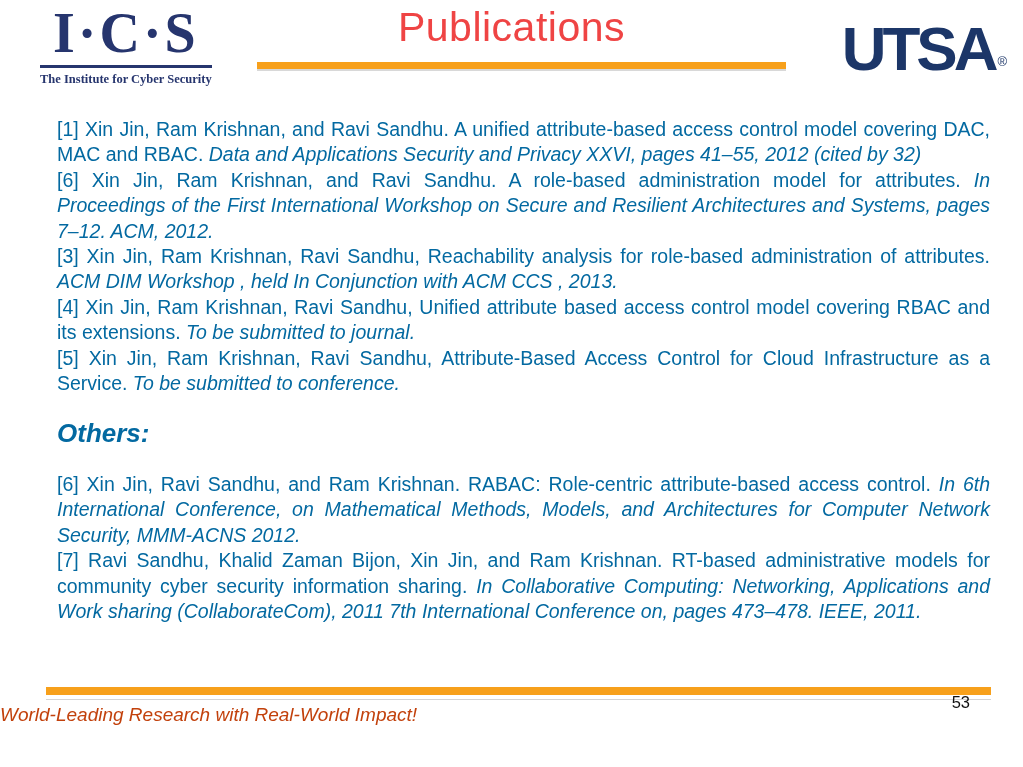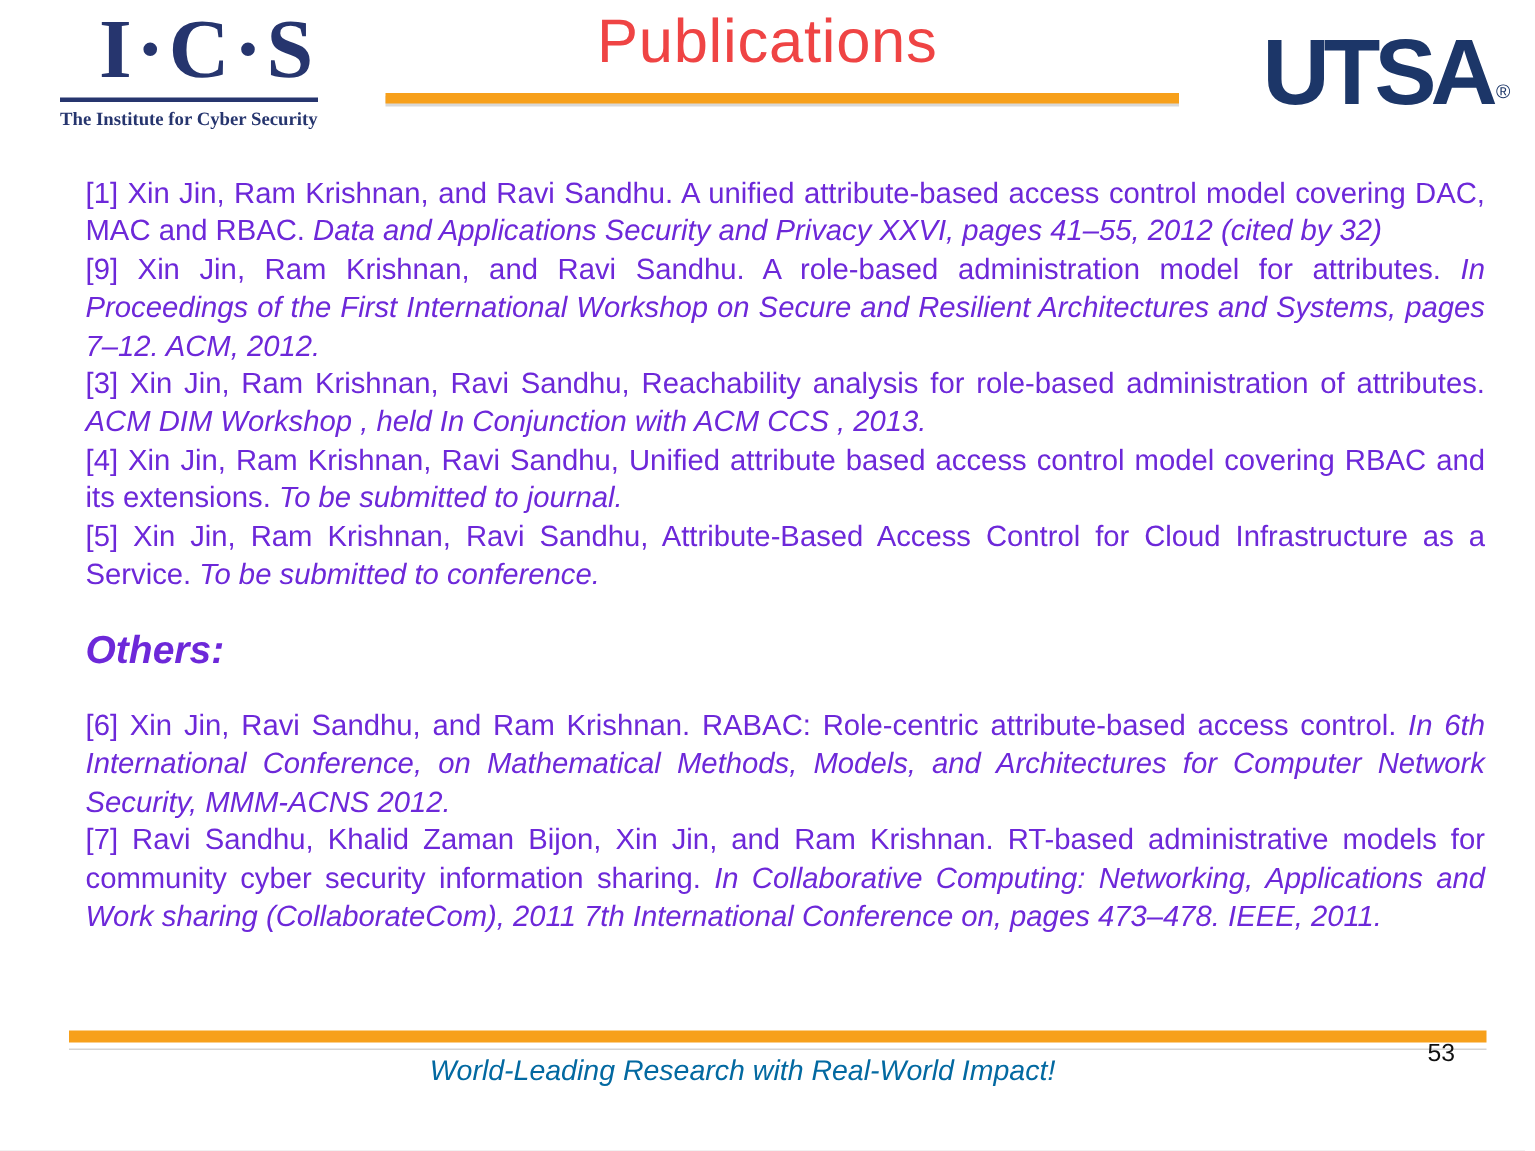--- a/index.html
+++ b/index.html
@@ -16,21 +16,21 @@
     overflow: hidden;
     margin: 0 auto;
   }
 
   
   .ics-logo {
     position: absolute;
     left: 40px;
     top: 4px;
     display: inline-block;
-    text-align: right;
+    text-align: center;
   }
   .ics-acronym {
     font-family: "Liberation Serif", serif;
     font-weight: 700;
     font-size: 56px;
     line-height: 1.05;
     color: #26356E;
     letter-spacing: 3px;
     white-space: nowrap;
   }
@@ -89,21 +89,21 @@
   }
 
   
   .content {
     position: absolute;
     left: 57px;
     top: 117px;
     width: 933px;
     font-size: 19.5px;
     line-height: 25.4px;
-    color: #6d28d9;
+    color: #0369a1;
     text-align: justify;
   }
   .content p {
     margin: 0;
   }
   .venue {
     font-style: italic;
   }
   .others-heading {
     font-weight: 700;
@@ -128,24 +128,23 @@
     top: 699px;
     width: 945px;
     height: 1px;
     background: #d4d4d4;
   }
   .footer-tagline {
     position: absolute;
     left: 0;
     top: 704px;
     width: 990px;
-    text-align: center;
     font-style: italic;
     font-size: 19px;
-    color: #0369a1;
+    color: #c2410c;
   }
   .page-number {
     position: absolute;
     right: 53px;
     top: 693px;
     font-size: 16.5px;
     color: #111111;
   }
 </style>
 </head>
@@ -163,21 +162,21 @@
   <div class="title-rule"></div>
 
   <div class="utsa-logo">
     <span>UTSA</span><span class="utsa-reg">®</span>
   </div>
 
   <div class="content">
 
     <p><span>[1] Xin Jin, Ram Krishnan, and Ravi Sandhu. A unified attribute-based access control model covering DAC, MAC and RBAC. </span><span class="venue">Data and Applications Security and Privacy XXVI, pages 41–55, 2012   (cited by 32)</span></p>
 
-    <p><span>[9] Xin Jin, Ram Krishnan, and Ravi Sandhu. A role-based administration model for attributes. </span><span class="venue">In Proceedings of the First International Workshop on Secure and Resilient Architectures and Systems, pages 7–12. ACM, 2012.</span></p>
+    <p><span>[6] Xin Jin, Ram Krishnan, and Ravi Sandhu. A role-based administration model for attributes. </span><span class="venue">In Proceedings of the First International Workshop on Secure and Resilient Architectures and Systems, pages 7–12. ACM, 2012.</span></p>
 
     <p><span>[3] Xin Jin, Ram Krishnan, Ravi Sandhu, Reachability analysis for role-based administration of attributes. </span><span class="venue">ACM DIM Workshop , held In Conjunction with ACM CCS , 2013.</span></p>
 
     <p><span>[4] Xin Jin, Ram Krishnan, Ravi Sandhu, Unified attribute based access control model covering RBAC and its extensions. </span><span class="venue">To be submitted to journal.</span></p>
 
     <p><span>[5] Xin Jin, Ram Krishnan, Ravi Sandhu, Attribute-Based Access Control for Cloud Infrastructure as a Service. </span><span class="venue">To be submitted to conference.</span></p>
 
     <div class="others-heading">Others:</div>
 
     <p><span>[6] Xin Jin, Ravi Sandhu, and Ram Krishnan. RABAC: Role-centric attribute-based access control. </span><span class="venue">In 6th International Conference, on Mathematical Methods, Models, and Architectures for Computer Network Security, MMM-ACNS 2012.</span></p>

